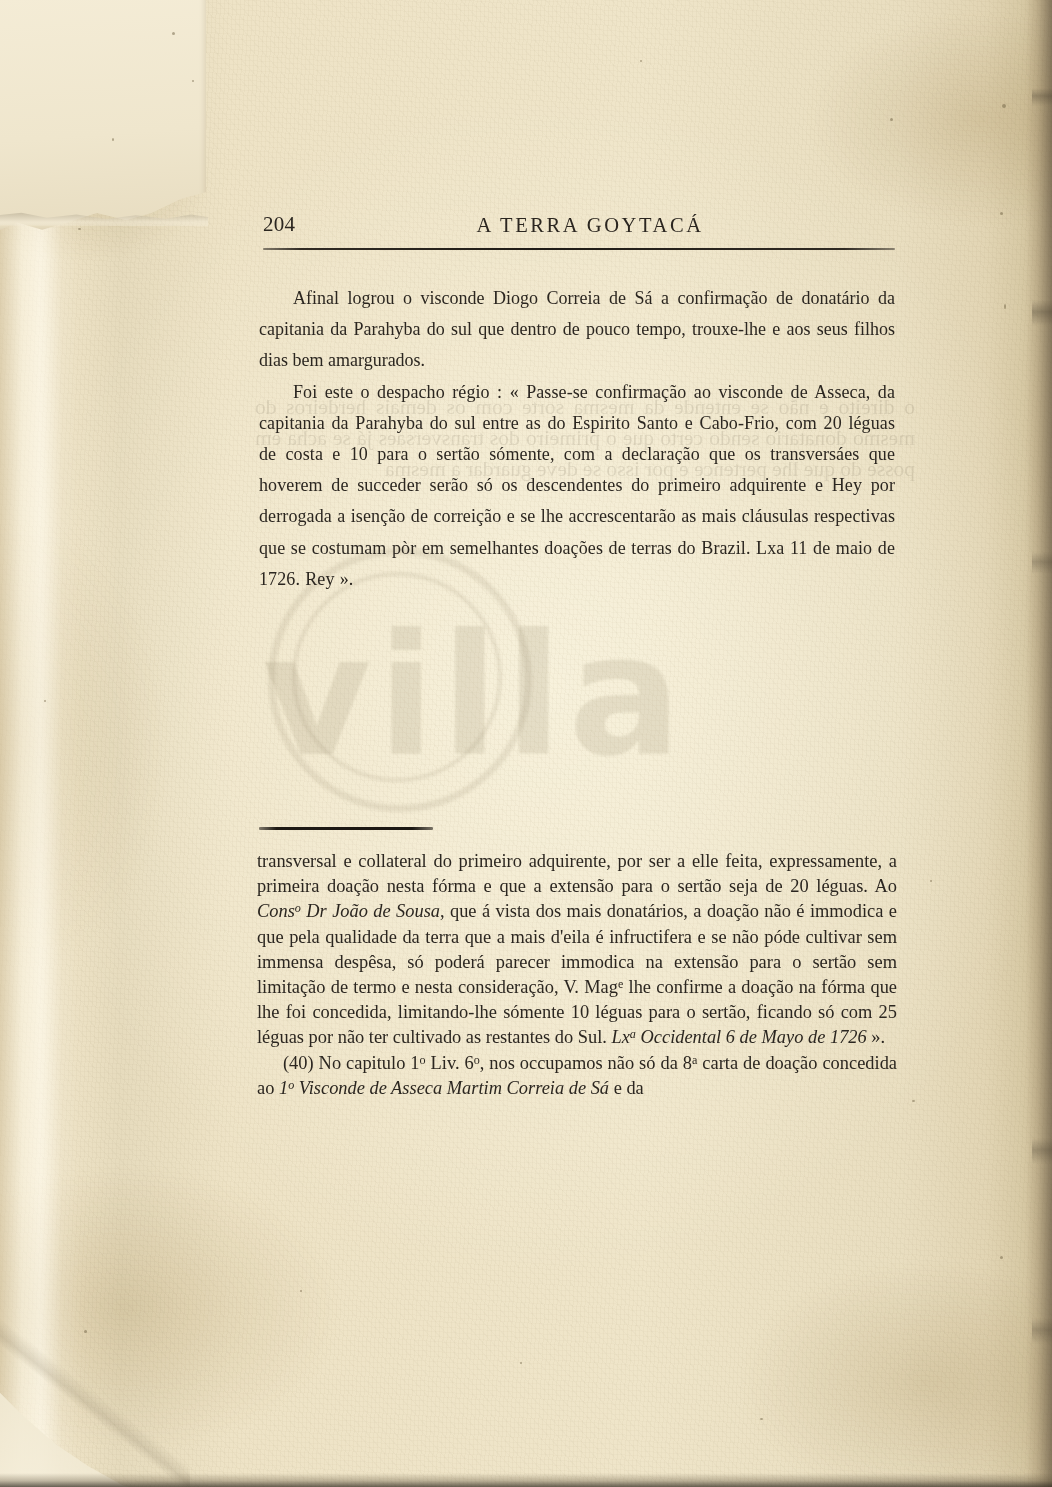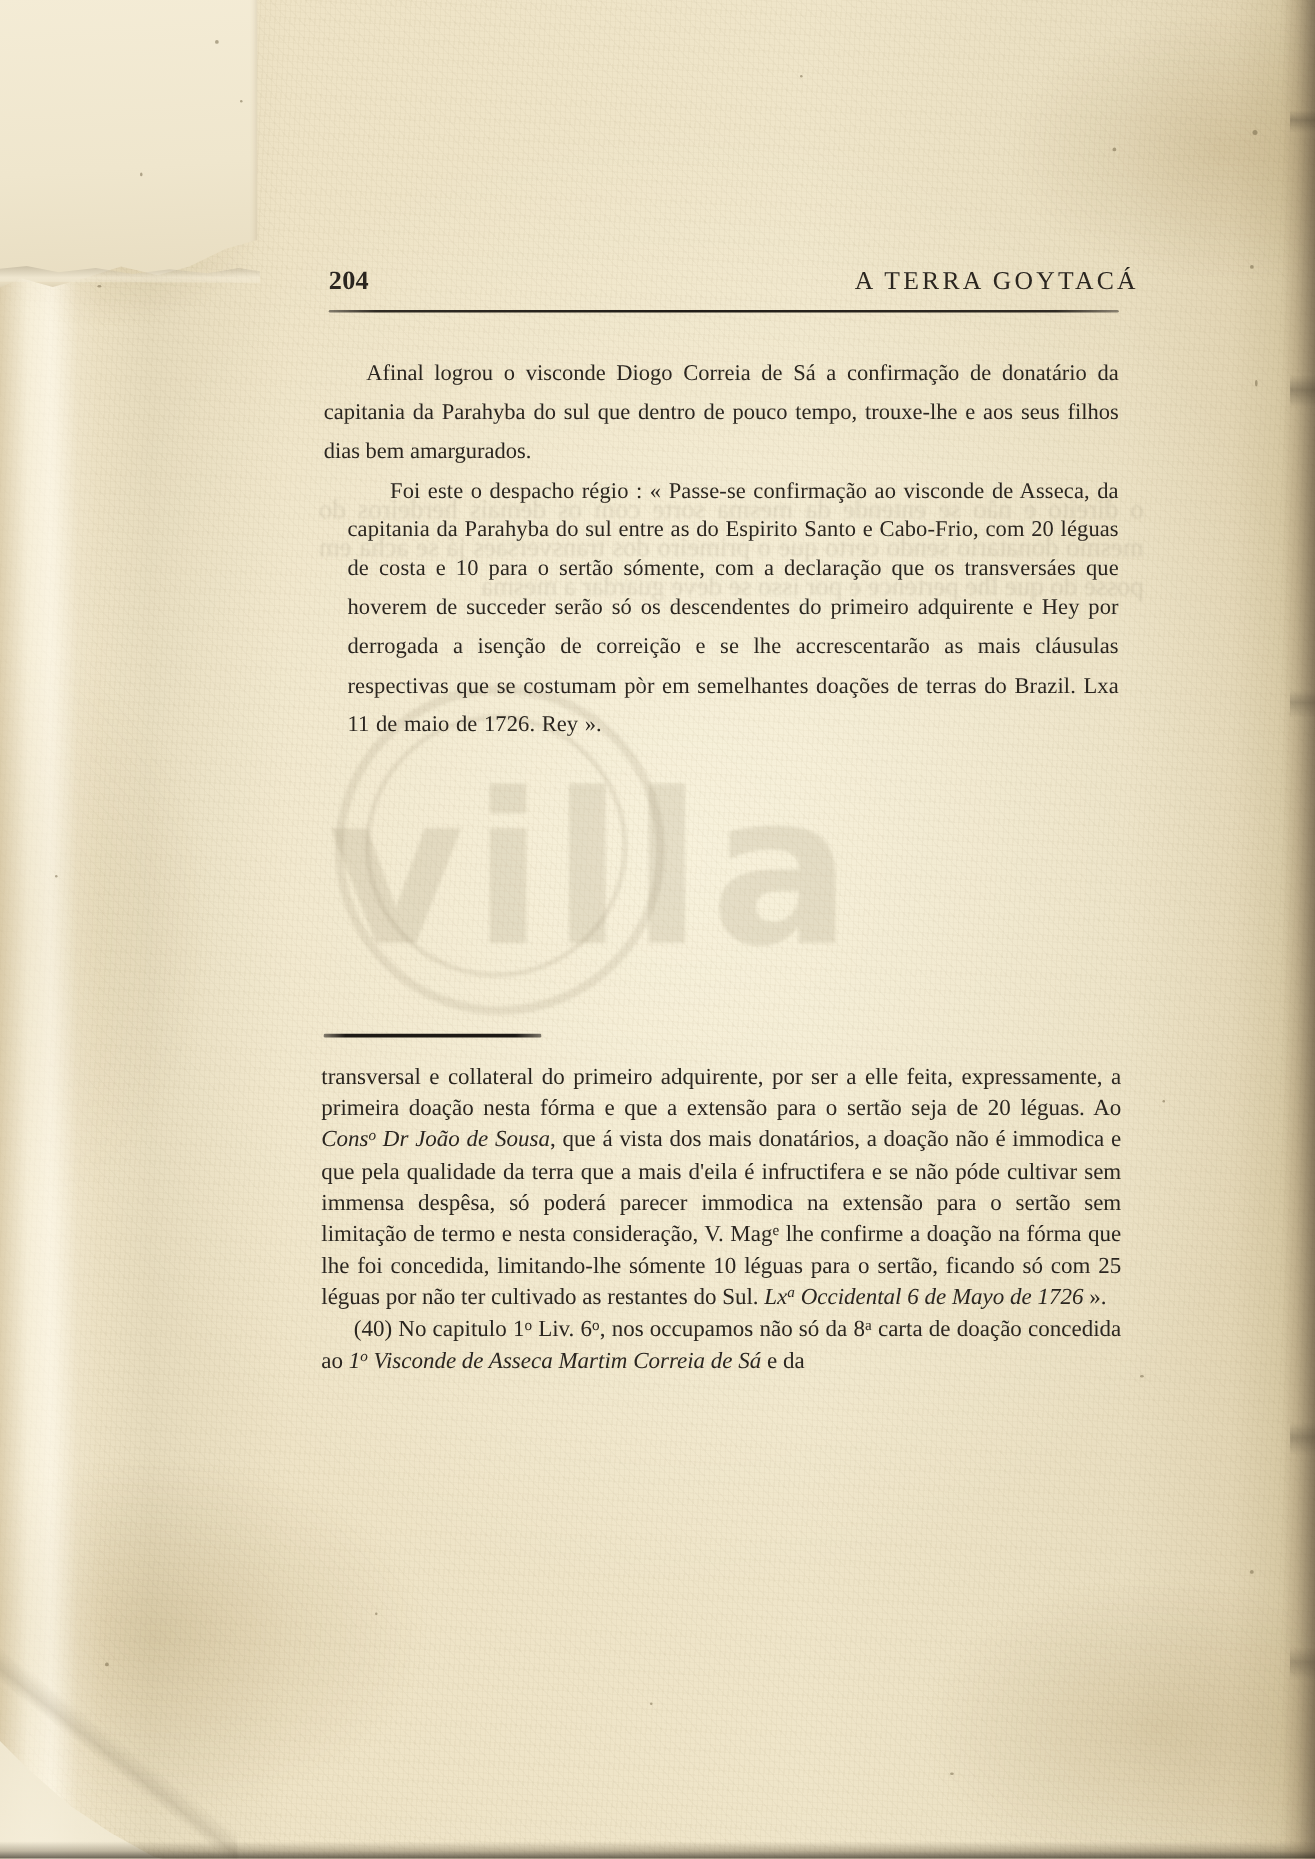--- a/index.html
+++ b/index.html
@@ -219,27 +219,26 @@
     left: 0; top: 212px;
     width: 640px;
     height: 30px;
   }
   .folio {
     position: absolute;
     left: 8px; top: 0;
     font-size: 21px;
     letter-spacing: 0.2px;
     color: #2b2620;
-    font-weight: bold;
   }
   .head-title {
     position: absolute;
-    left: 16px; top: 2px;
+    left: 0; top: 2px;
     width: 640px;
-    text-align: right;
+    text-align: center;
     font-size: 20.5px;
     letter-spacing: 2.6px;
     color: #2b2620;
     text-indent: 30px;
   }
   .head-rule {
     position: absolute;
     left: 8px; top: 248px;
     width: 632px;
     height: 2.4px;
@@ -261,21 +260,20 @@
     text-align: justify;
     color: #2b2620;
     hyphens: none;
   }
   .body-text p {
     margin: 0;
     text-indent: 34px;
   }
   .body-text p.tight {
     letter-spacing: 0.1px;
-    margin-left: 19px;
   }
 
   
   .body-text p:nth-child(2) { word-spacing: 0.6px; }
 
   .fn-rule {
     position: absolute;
     left: 4px; top: 827px;
     width: 174px;
     height: 2.6px;

